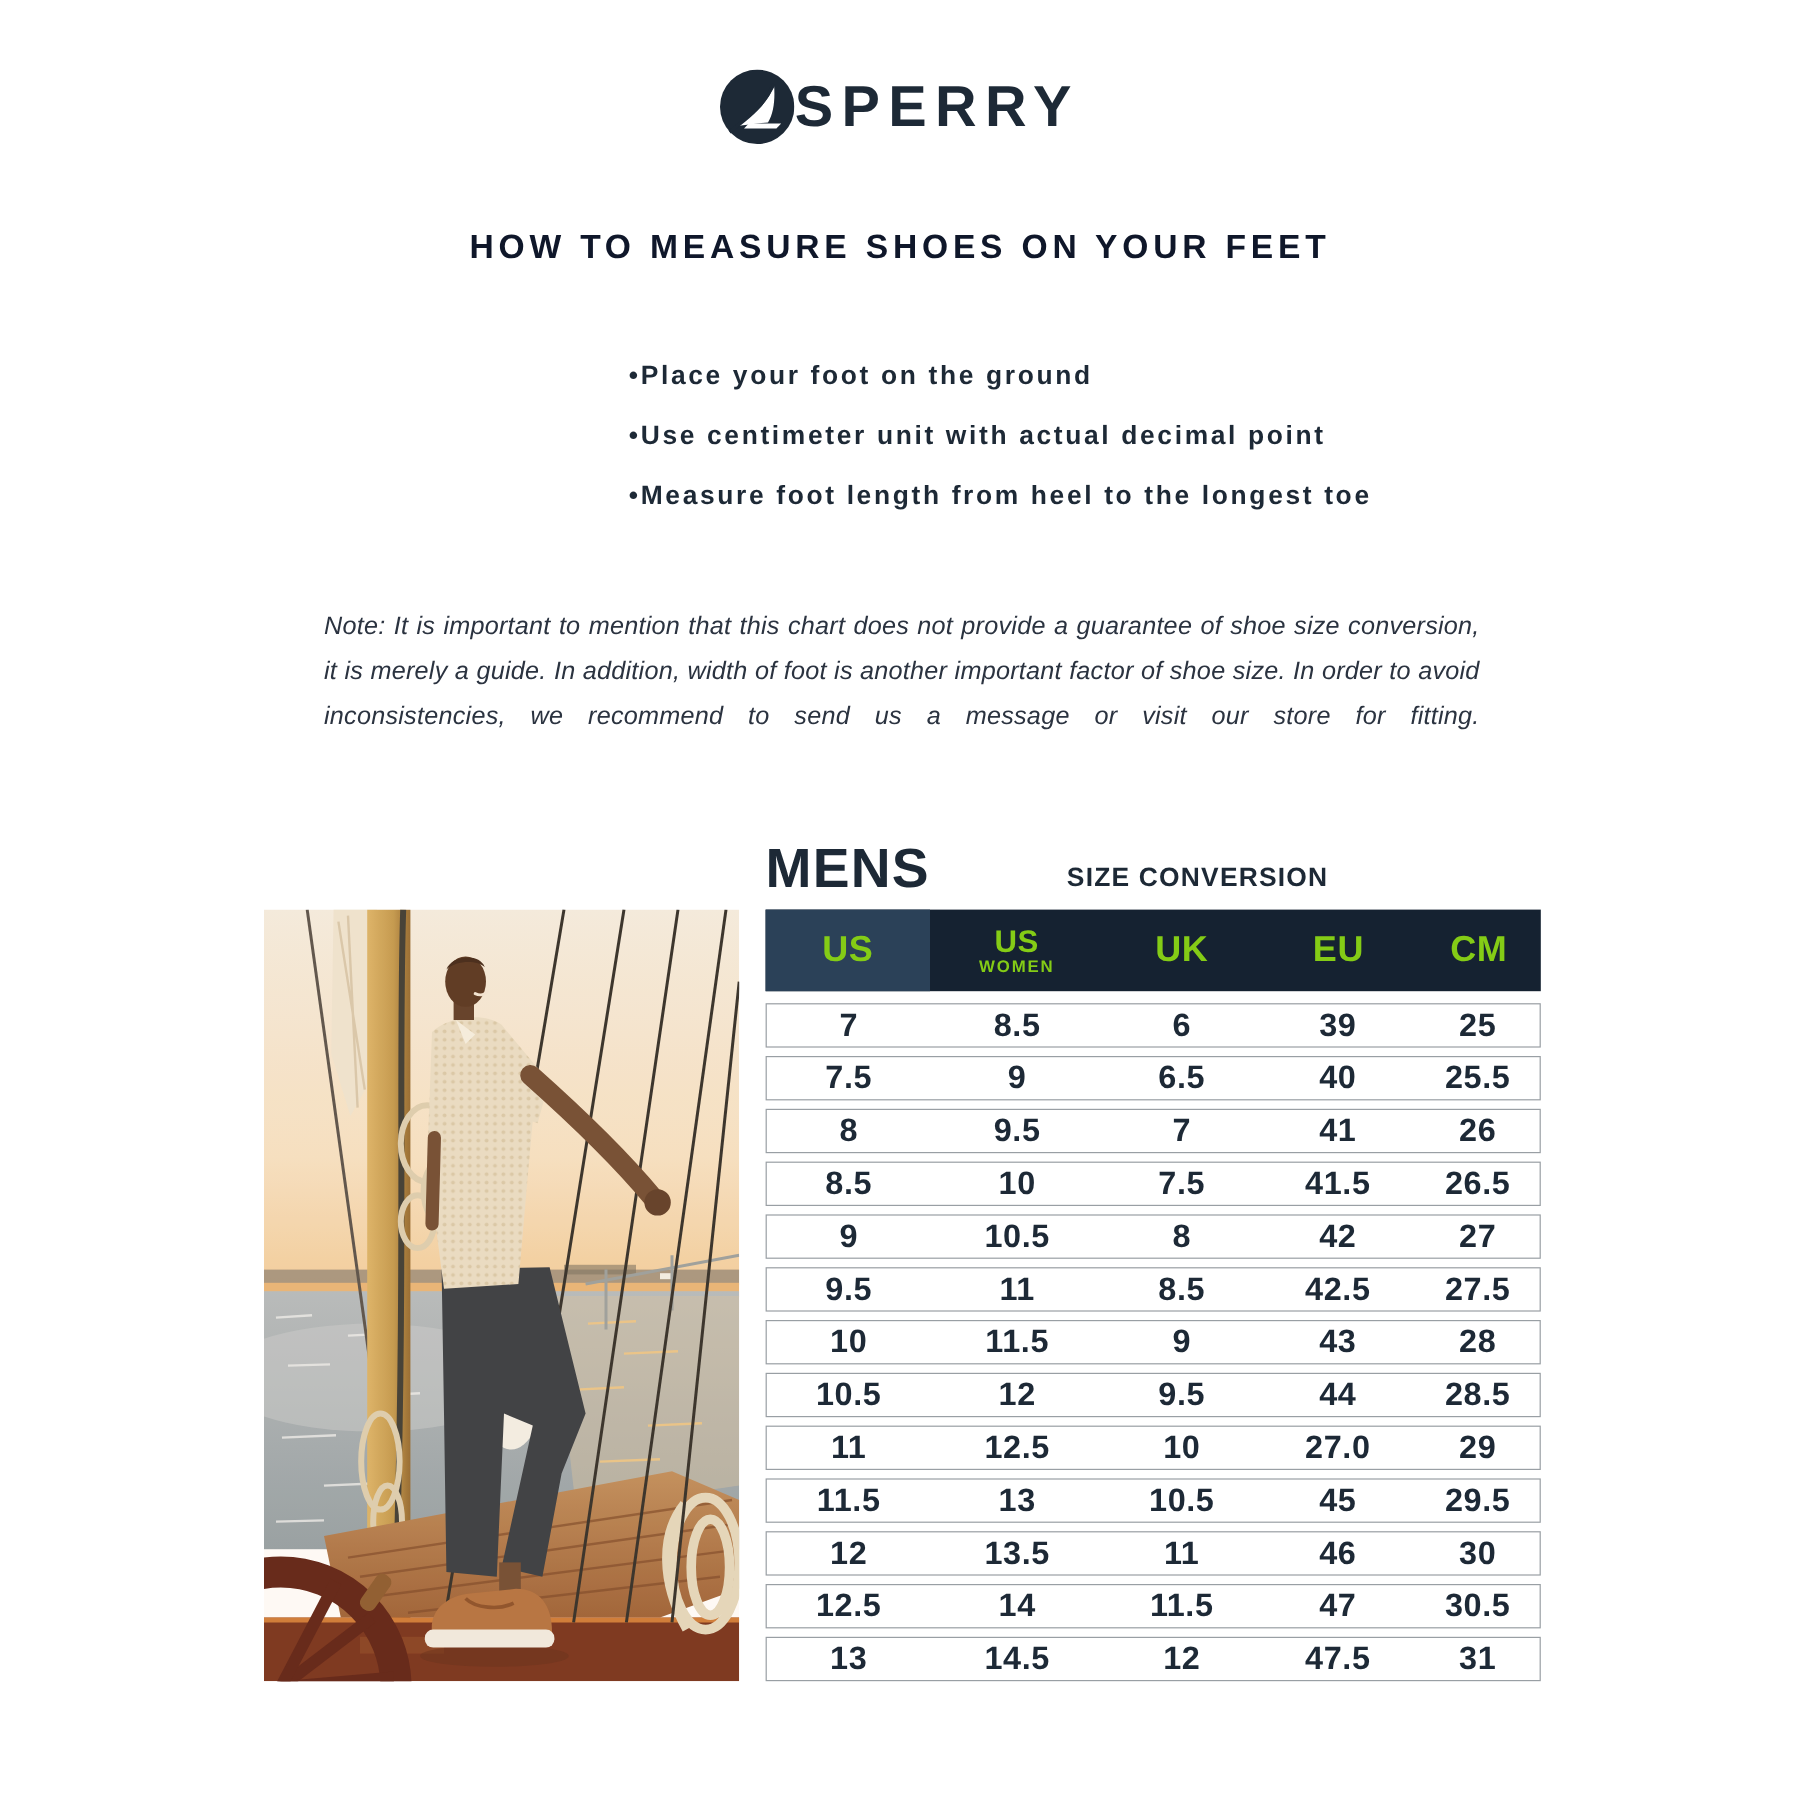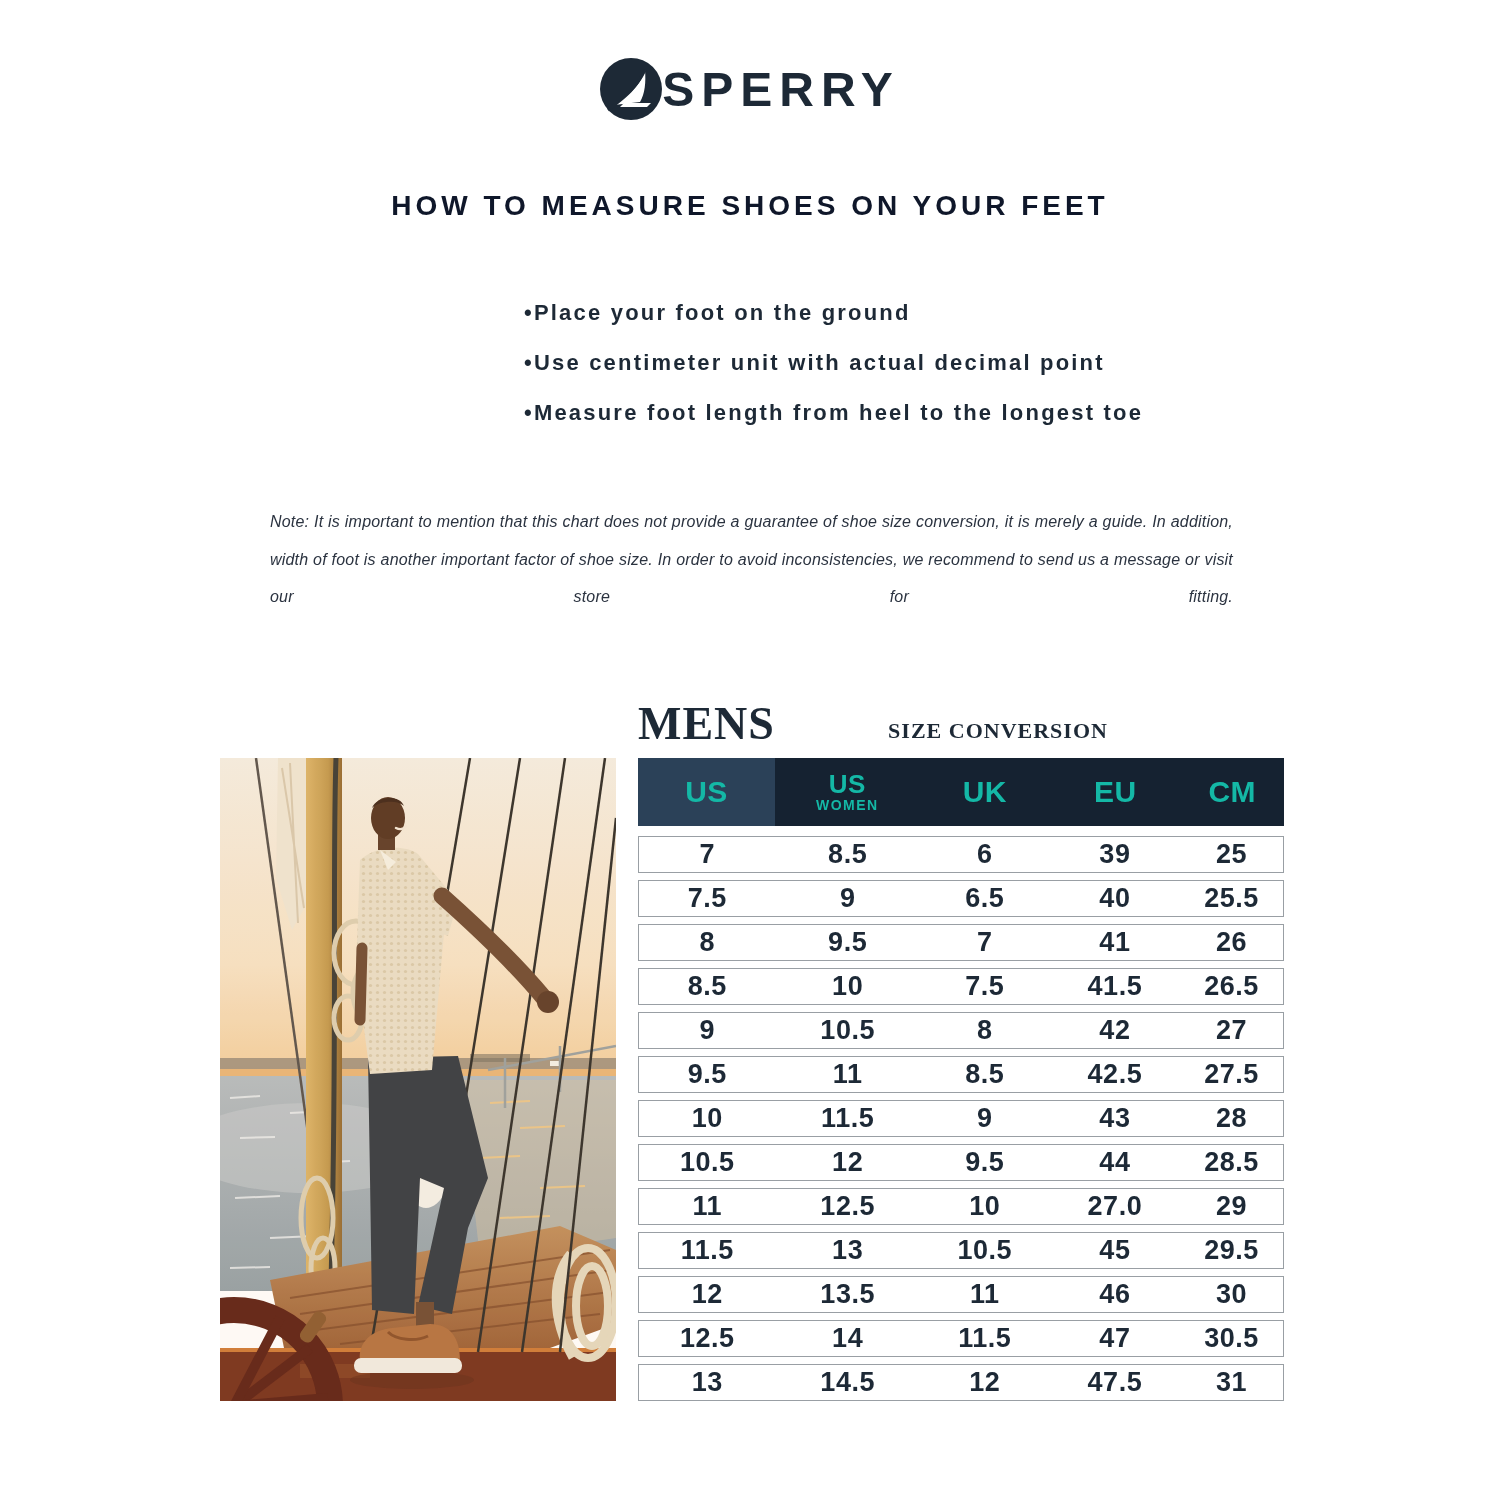--- a/index.html
+++ b/index.html
@@ -19,35 +19,35 @@
     text-align:center; font-size:28px; font-weight:700; letter-spacing:4px; color:#0f172a; }
 
   
   .foot-diagram { position:absolute; left:306px; top:258px; width:170px; height:210px; }
   .bullets { position:absolute; left:524px; top:288px; list-style:none; }
   .bullets li { font-size:22px; font-weight:600; letter-spacing:2.2px;
     line-height:50px; color:#1d2936; white-space:nowrap; }
 
   
   .note { position:absolute; left:270px; top:503px; width:963px;
-    font-style:italic; font-size:16px; line-height:37.5px; color:#2b3340;
+    font-style:italic; font-size:21px; line-height:37.5px; color:#2b3340;
     text-align:justify; text-align-last:justify; letter-spacing:0.2px; }
 
   
   .photo { position:absolute; left:220px; top:758px; width:396px; height:643px; }
   .photo svg { display:block; width:100%; height:100%; }
 
   
   .table-col { position:absolute; left:638px; top:698px; width:646px; }
-  .table-titles { position:relative; height:60px;font-family:Liberation Serif, serif; }
+  .table-titles { position:relative; height:60px; }
   .gender-title { position:absolute; left:0; bottom:8px;
     font-size:46px; font-weight:800; letter-spacing:1px; color:#1d2936; }
   .table-title { position:absolute; left:200px; bottom:14px; width:320px; text-align:center;
     font-size:22px; font-weight:700; letter-spacing:1px; color:#1d2936; }
-  .thead { display:flex; height:68px; background:#152231; color:#14b8a6; align-items:center; }
+  .thead { display:flex; height:68px; background:#152231; color:#84cc16; align-items:center; }
   .th { display:flex; flex-direction:column; justify-content:center; align-items:center;
     height:100%; font-weight:700; font-size:30px; letter-spacing:0.5px; }
   .th-us { width:21.2%; background:#2b4158; }
   .th-women { width:22.4%; }
   .th-uk { width:20.2%; }
   .th-eu { width:20.2%; }
   .th-cm { width:16%; }
   .th-top { font-size:26px; line-height:26px; }
   .th-sub { font-size:14px; line-height:16px; letter-spacing:1.5px; }
   .tbody { margin-top:10px; }

